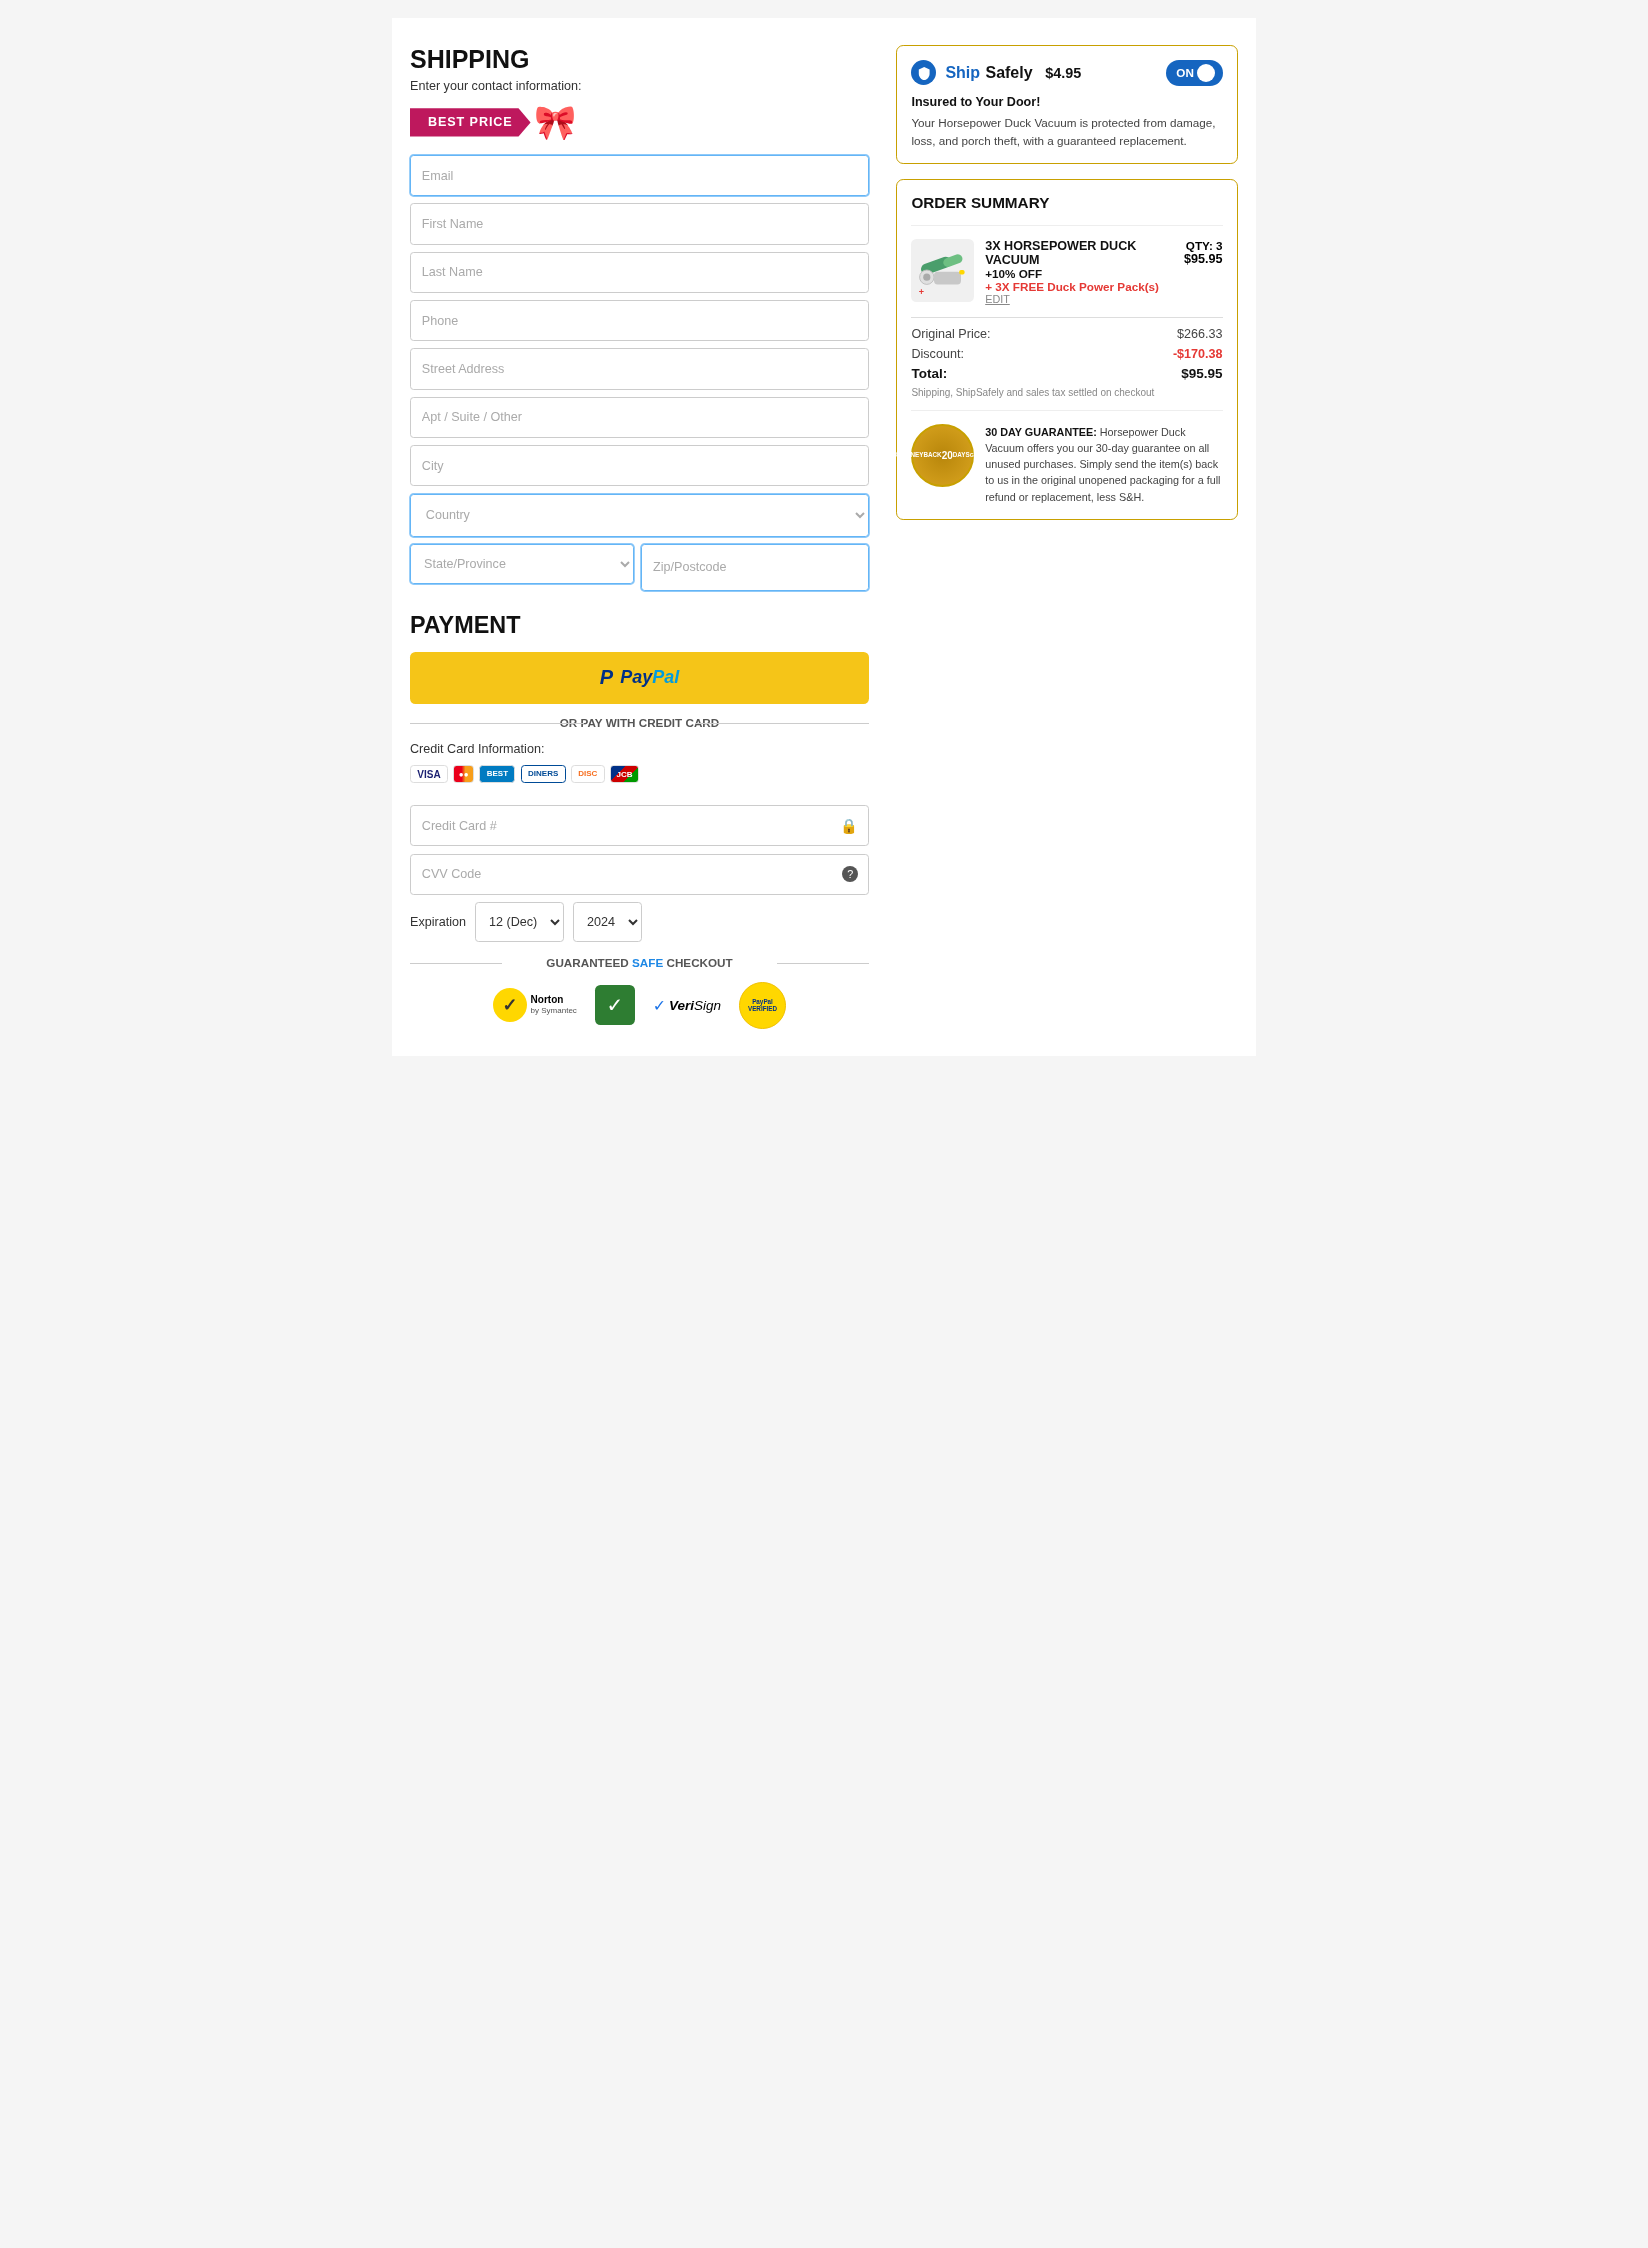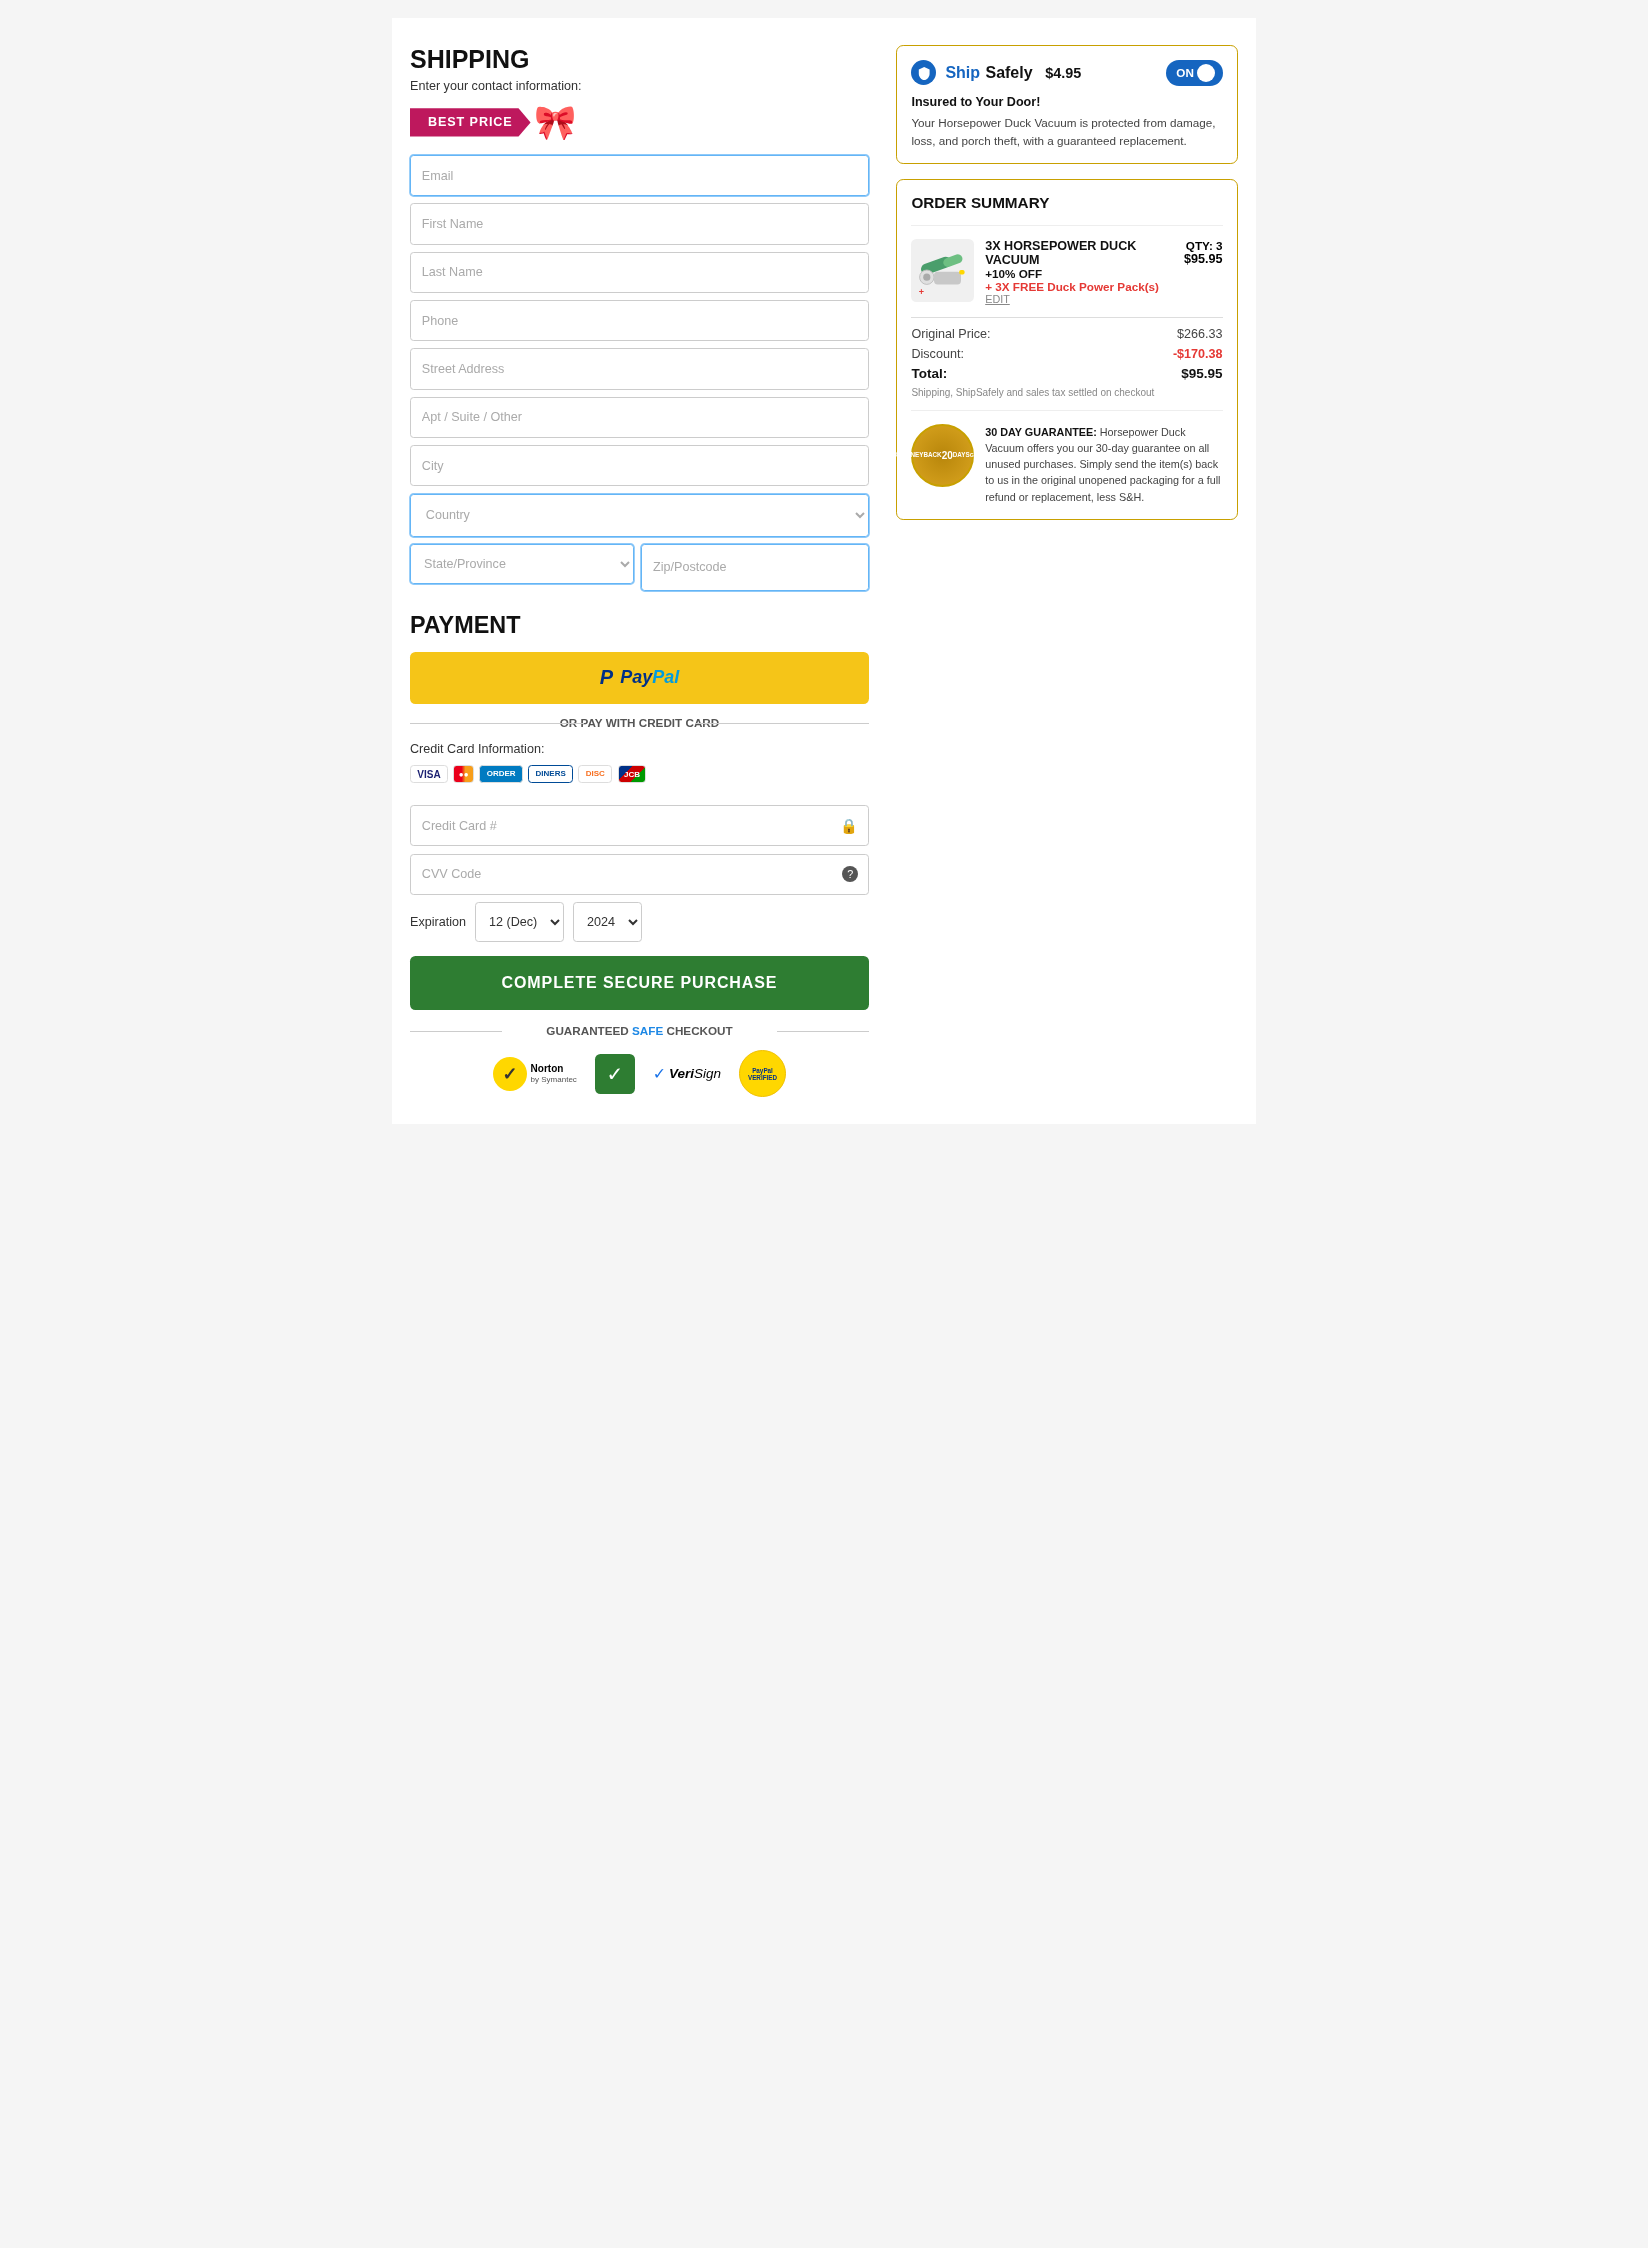--- a/index.html
+++ b/index.html
@@ -472,21 +472,21 @@
       </span>
     </button>
 
     <div class="or-divider">OR PAY WITH CREDIT CARD</div>
 
     <p class="cc-info-label">Credit Card Information:</p>
 
     <div class="card-icons">
       <span class="card-icon visa">VISA</span>
       <span class="card-icon mastercard" style="font-size:8px; padding:3.6px 4.5px;">●●</span>
-      <span class="card-icon amex" style="font-size:8px;">ORDER</span>
+      <span class="card-icon amex" style="font-size:8px;">BEST</span>
       <span class="card-icon diners" style="font-size:8px;">DINERS</span>
       <span class="card-icon discover" style="font-size:8px;">DISC</span>
       <span class="card-icon jcb" style="font-size:8px; padding:3.6px 5.4px;">JCB</span>
     </div>
 
     <div class="input-with-icon">
       <input type="text" placeholder="Credit Card #" style="">
       <span class="input-icon">🔒</span>
     </div>
 
@@ -502,21 +502,20 @@
         <option>4 (Apr)</option><option>5 (May)</option><option>6 (Jun)</option>
         <option>7 (Jul)</option><option>8 (Aug)</option><option>9 (Sep)</option>
         <option>10 (Oct)</option><option>11 (Nov)</option><option selected="">12 (Dec)</option>
       </select>
       <select class="exp-select">
         <option selected="">2024</option><option>2025</option><option>2026</option>
         <option>2027</option><option>2028</option><option>2029</option>
       </select>
     </div>
 
-    <button class="complete-btn">COMPLETE SECURE PURCHASE</button>
 
     <div class="safe-checkout">
       <span>GUARANTEED </span>
       <span class="safe-text">SAFE</span>
       <span> CHECKOUT</span>
     </div>
 
     <div class="trust-badges">
 
       <div class="norton-wrapper">

